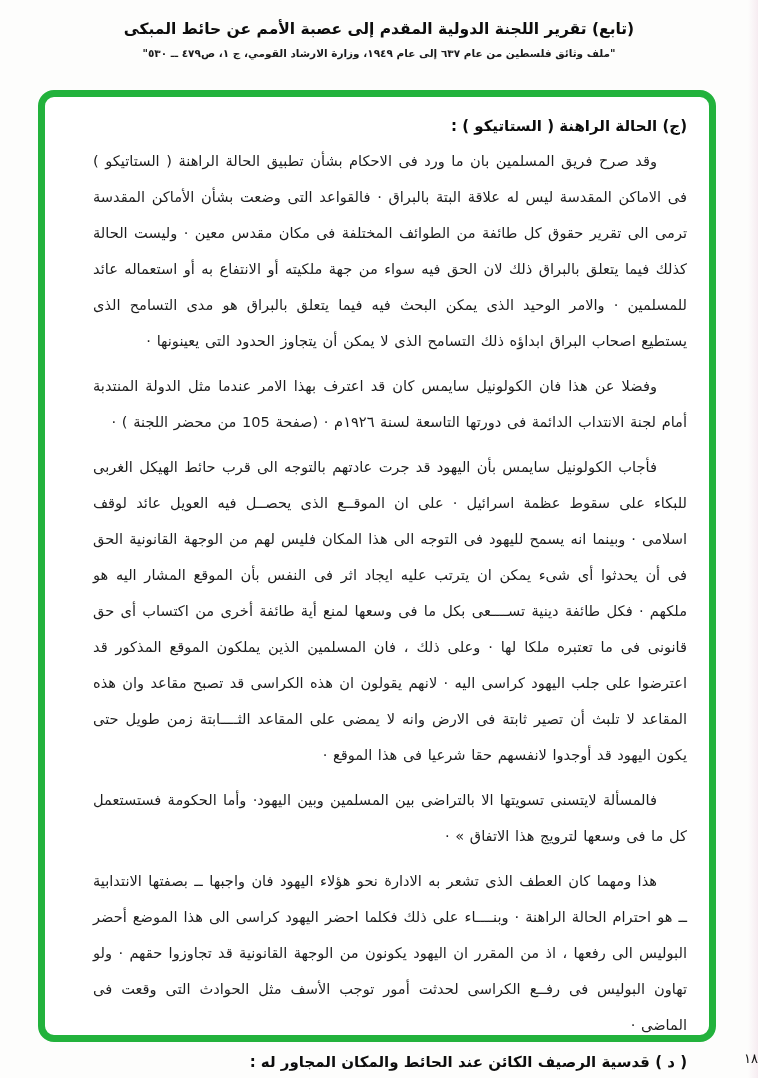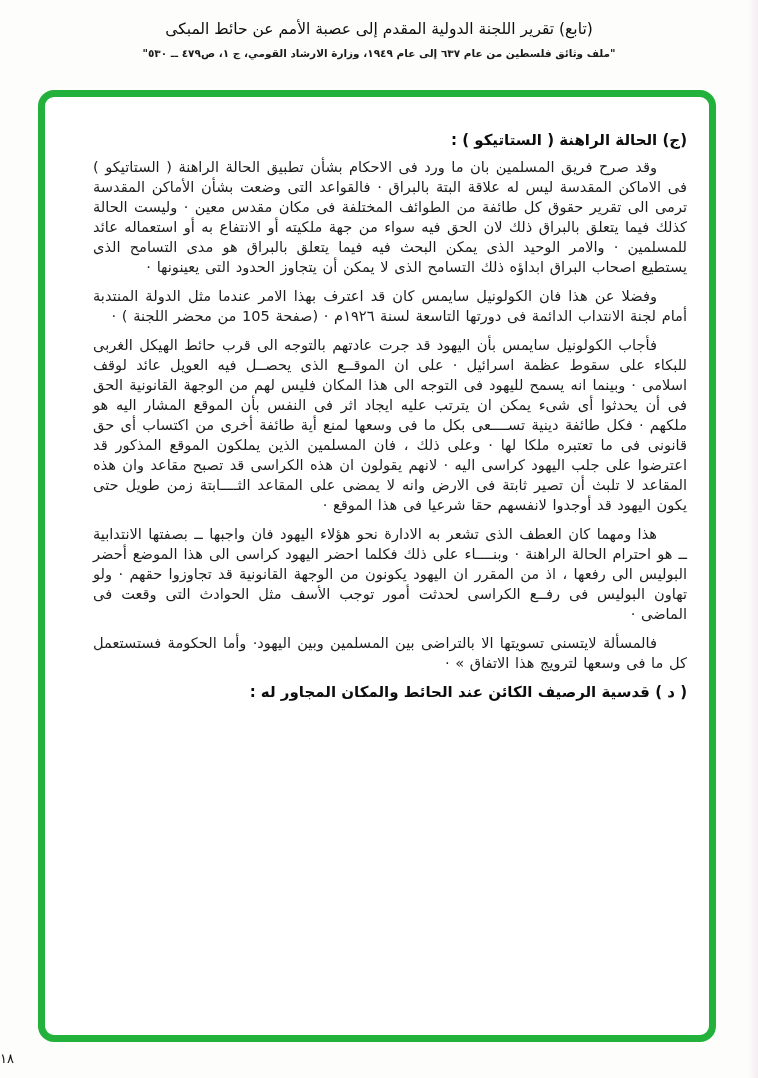--- a/index.html
+++ b/index.html
@@ -12,73 +12,73 @@
   }
   .scan-edge{
     position:absolute;top:0;right:0;width:10px;height:1078px;
     background:linear-gradient(to left,#f6ecf1,rgba(255,255,255,0));
   }
   .page-header{
     position:absolute;top:20px;left:0;right:0;
     text-align:center;direction:rtl;
   }
   .header-title{
-    font-size:15.5px;font-weight:normal;color:#0d0d0d;
+    font-size:15.5px;font-weight:bold;color:#0d0d0d;
     letter-spacing:0;
   }
   .header-source{
     font-size:10.5px;font-weight:bold;color:#1a1a1a;margin-top:9px;
   }
   .frame{
     position:absolute;left:38px;top:90px;width:678px;height:952px;
     box-sizing:border-box;
     border:7px solid #22b23c;
     border-radius:16px;
-    padding:24px 22px 8px 48px;
+    padding:10px 22px 8px 48px;
     direction:rtl;
     background:#fff;
   }
   .section-heading{
     font-size:15px;font-weight:bold;color:#0d0d0d;
     margin:10px 0 8px 0;
     text-align:right;
   }
   .frame p{
-    font-size:14.6px;line-height:20px;
+    font-size:14.6px;line-height:36px;
     text-align:justify;text-align-last:right;
     text-indent:30px;
     margin:0 0 9px 0;
     color:#1d1d1d;
     word-spacing:1px;
   }
   .page-number{
     position:absolute;bottom:12px;left:0;right:0;
-    text-align:left;font-size:13px;color:#111;
+    text-align:right;font-size:13px;color:#111;
     direction:rtl;
   }
 </style>
 </head>
 <body>
 
 <div class="scan-edge"></div>
 
 <header class="page-header">
   <div class="header-title">(تابع) تقرير اللجنة الدولية المقدم إلى عصبة الأمم عن حائط المبكى</div>
   <div class="header-source">"ملف وثائق فلسطين من عام ٦٣٧ إلى عام ١٩٤٩، وزارة الارشاد القومي، ج ١، ص٤٧٩ ــ ٥٣٠"</div>
 </header>
 
 <main class="frame">
 
   <section>
     <h2 class="section-heading">(ج) الحالة الراهنة ( الستاتيكو ) :</h2>
     <p>وقد صرح فريق المسلمين بان ما ورد فى الاحكام بشأن تطبيق الحالة الراهنة ( الستاتيكو ) فى الاماكن المقدسة ليس له علاقة البتة بالبراق · فالقواعد التى وضعت بشأن الأماكن المقدسة ترمى الى تقرير حقوق كل طائفة من الطوائف المختلفة فى مكان مقدس معين · وليست الحالة كذلك فيما يتعلق بالبراق ذلك لان الحق فيه سواء من جهة ملكيته أو الانتفاع به أو استعماله عائد للمسلمين · والامر الوحيد الذى يمكن البحث فيه فيما يتعلق بالبراق هو مدى التسامح الذى يستطيع اصحاب البراق ابداؤه ذلك التسامح الذى لا يمكن أن يتجاوز الحدود التى يعينونها ·</p>
     <p>وفضلا عن هذا فان الكولونيل سايمس كان قد اعترف بهذا الامر عندما مثل الدولة المنتدبة أمام لجنة الانتداب الدائمة فى دورتها التاسعة لسنة ١٩٢٦م · (صفحة 105 من محضر اللجنة ) ·</p>
     <p>فأجاب الكولونيل سايمس بأن اليهود قد جرت عادتهم بالتوجه الى قرب حائط الهيكل الغربى للبكاء على سقوط عظمة اسرائيل · على ان الموقــع الذى يحصــل فيه العويل عائد لوقف اسلامى · وبينما انه يسمح لليهود فى التوجه الى هذا المكان فليس لهم من الوجهة القانونية الحق فى أن يحدثوا أى شىء يمكن ان يترتب عليه ايجاد اثر فى النفس بأن الموقع المشار اليه هو ملكهم · فكل طائفة دينية تســــعى بكل ما فى وسعها لمنع أية طائفة أخرى من اكتساب أى حق قانونى فى ما تعتبره ملكا لها · وعلى ذلك ، فان المسلمين الذين يملكون الموقع المذكور قد اعترضوا على جلب اليهود كراسى اليه · لانهم يقولون ان هذه الكراسى قد تصبح مقاعد وان هذه المقاعد لا تلبث أن تصير ثابتة فى الارض وانه لا يمضى على المقاعد الثــــابتة زمن طويل حتى يكون اليهود قد أوجدوا لانفسهم حقا شرعيا فى هذا الموقع ·</p>
+    <p>فالمسألة لايتسنى تسويتها الا بالتراضى بين المسلمين وبين اليهود· وأما الحكومة فستستعمل كل ما فى وسعها لترويج هذا الاتفاق » ·</p>
     <p>هذا ومهما كان العطف الذى تشعر به الادارة نحو هؤلاء اليهود فان واجبها ــ بصفتها الانتدابية ــ هو احترام الحالة الراهنة · وبنــــاء على ذلك فكلما احضر اليهود كراسى الى هذا الموضع أحضر البوليس الى رفعها ، اذ من المقرر ان اليهود يكونون من الوجهة القانونية قد تجاوزوا حقهم · ولو تهاون البوليس فى رفــع الكراسى لحدثت أمور توجب الأسف مثل الحوادث التى وقعت فى الماضى ·</p>
-    <p>فالمسألة لايتسنى تسويتها الا بالتراضى بين المسلمين وبين اليهود· وأما الحكومة فستستعمل كل ما فى وسعها لترويج هذا الاتفاق » ·</p>
   </section>
 
   <section>
     <h2 class="section-heading">( د ) قدسية الرصيف الكائن عند الحائط والمكان المجاور له :</h2>
   </section>
 
 </main>
 
 <div class="page-number">١٨</div>
 

